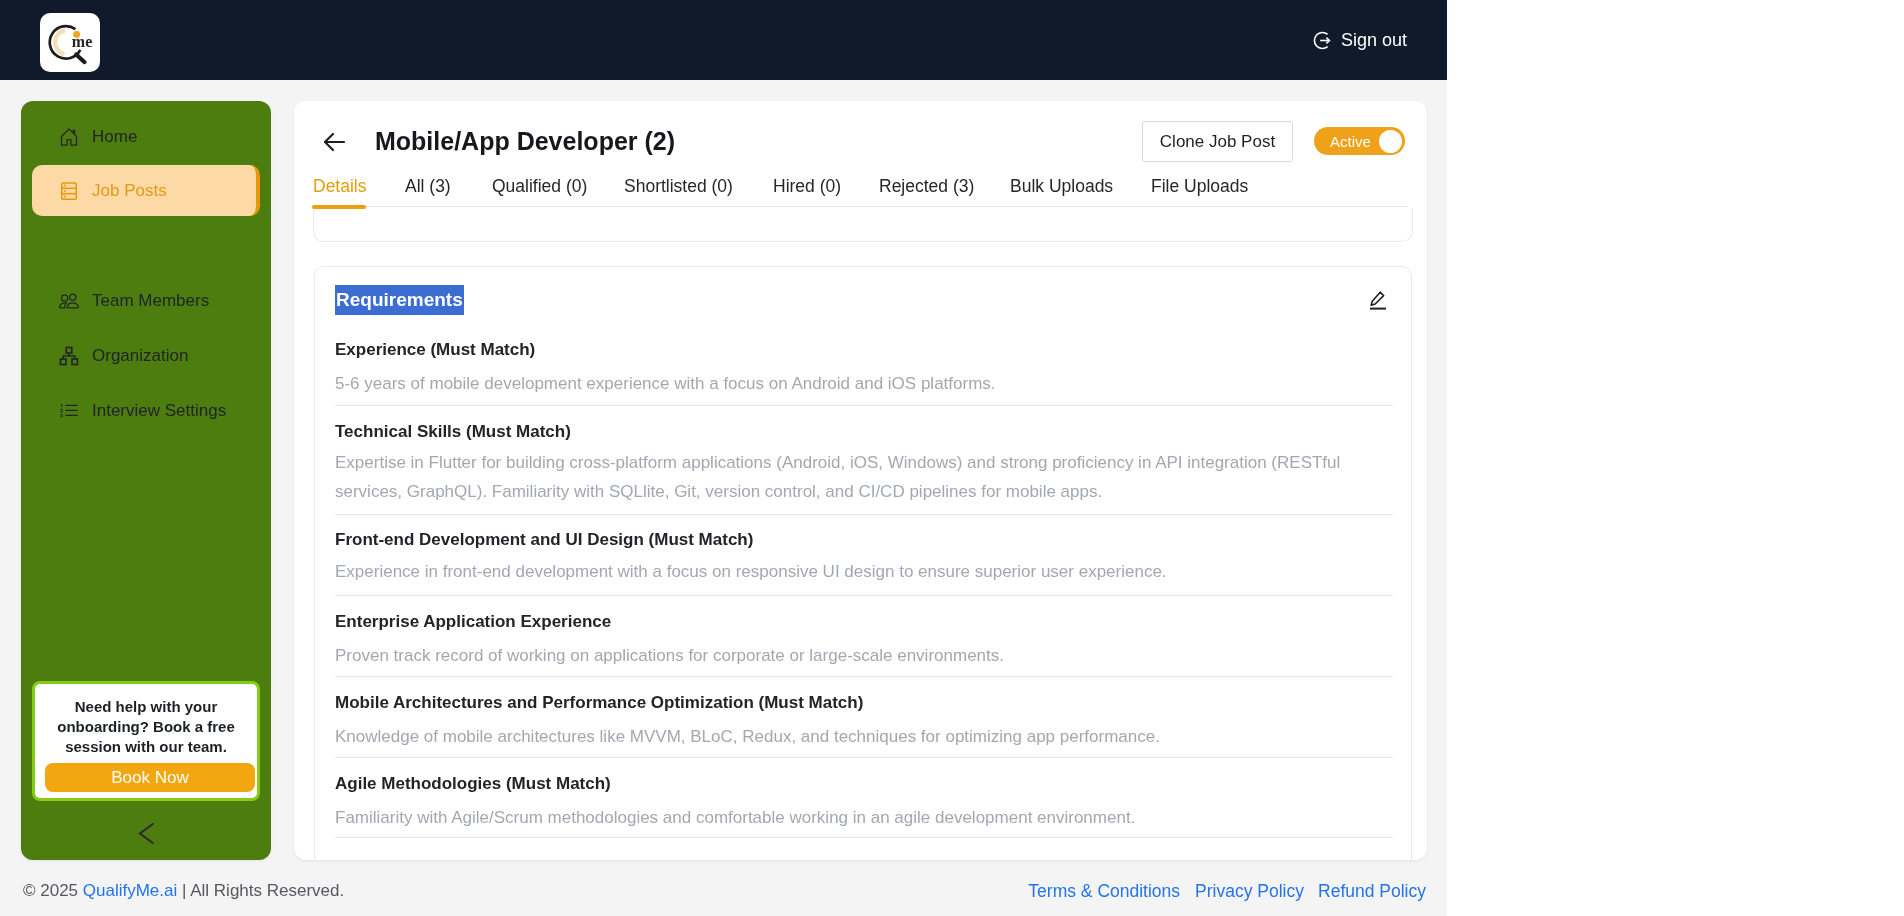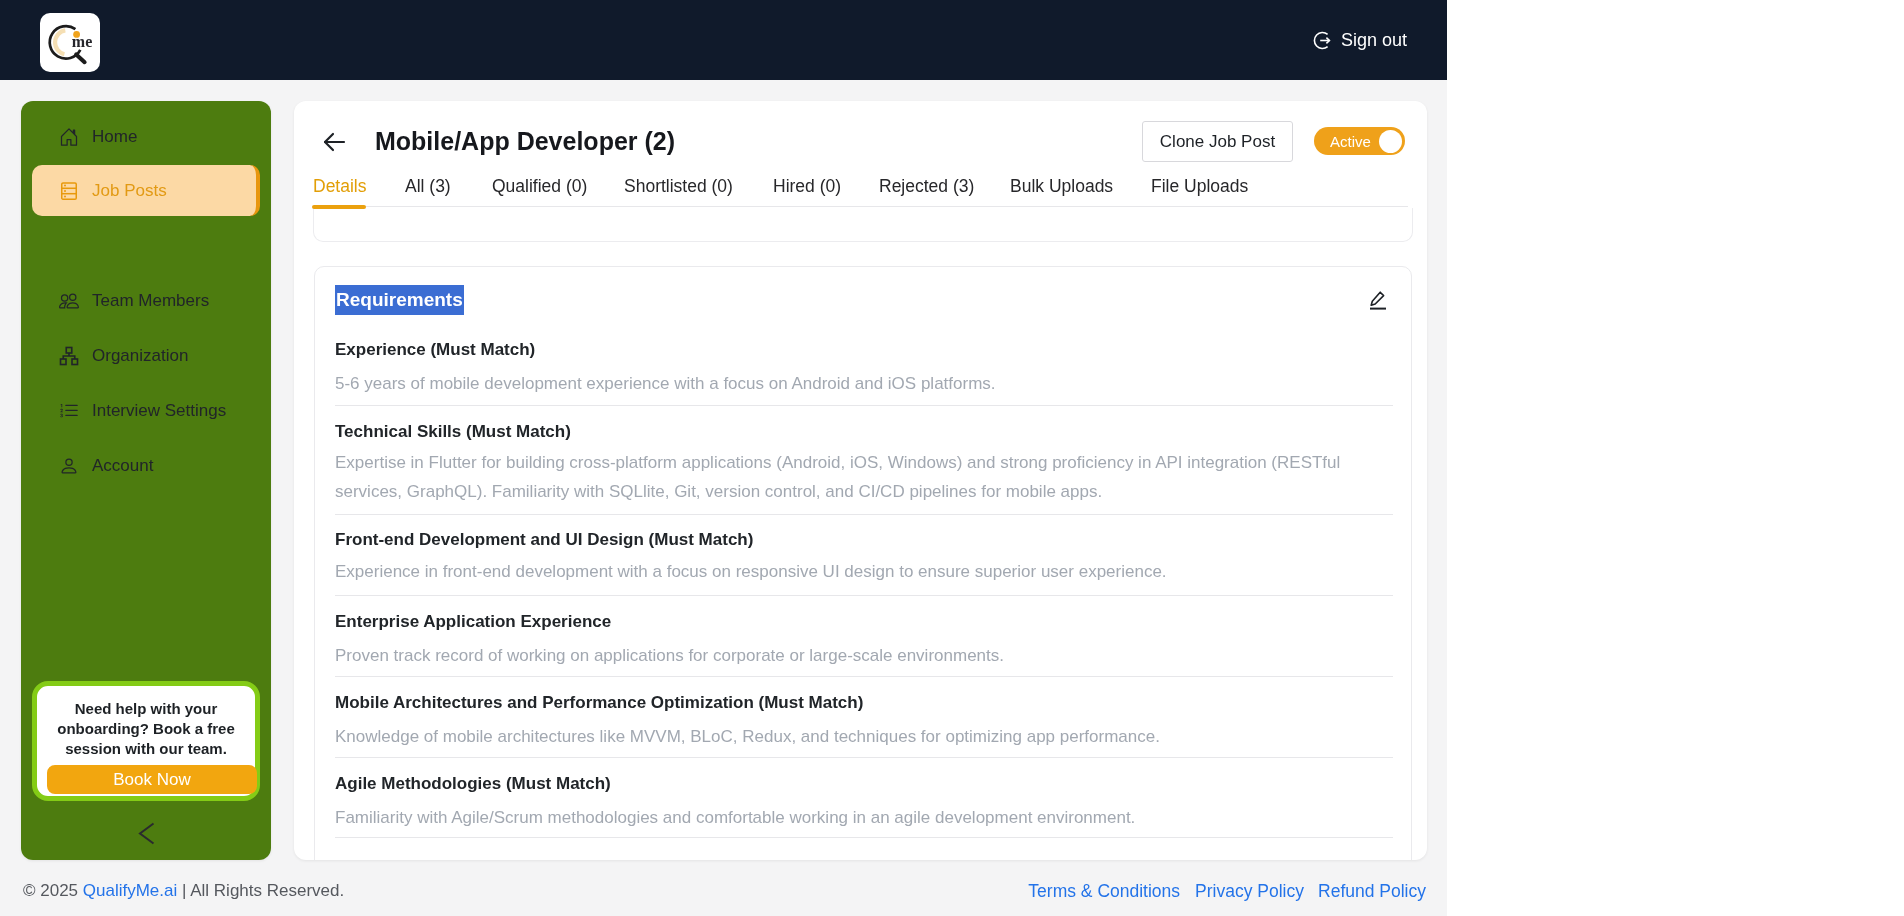--- a/index.html
+++ b/index.html
@@ -6,21 +6,21 @@
 html,body { width:1904px; height:916px; background:#ffffff; font-family:"Liberation Sans", sans-serif; overflow:hidden; }
 .app { position:absolute; left:0; top:0; width:1447px; height:916px; background:#f4f4f5; }
 .nav { position:absolute; left:0; top:0; width:1447px; height:80px; background:#101a2b; }
 .logo { position:absolute; left:40px; top:13px; width:60px; height:59px; background:#fff; border-radius:10px; }
 .signout { position:absolute; right:40px; top:0; height:80px; display:flex; align-items:center; color:#fff; font-size:18px; gap:9px; }
 .sidebar { position:absolute; left:21px; top:101px; width:250px; height:759px; background:#4d7c0f; border-radius:12px; box-shadow:0 1px 3px rgba(0,0,0,0.07); }
 .mi { position:absolute; left:11px; width:228px; height:51px; display:flex; align-items:center; color:#212529; font-size:17px; }
 .mi svg { position:absolute; left:27px; width:20px; height:20px; }
 .mi span { position:absolute; left:60px; }
 .mi.active { background:#fcd9a5; border-radius:10px; color:#e29a14; border-right:4px solid #e8960e; }
-.helpbox { position:absolute; left:11px; top:580px; width:228px; height:120px; border:5px solid #84cc16; border-radius:16px; background:#fff; }
+.helpbox { position:absolute; left:11px; top:580px; width:228px; height:120px; border:3px solid #84cc16; border-radius:8px; background:#fff; }
 .helpbox .txt { margin-top:13px; text-align:center; font-size:15px; font-weight:700; color:#1d2125; line-height:20px; }
 .booknow { position:absolute; left:10px; top:79px; width:210px; height:29px; background:#f2a60f; border-radius:8px; color:#fff; font-size:17px; display:flex; align-items:center; justify-content:center;text-align:center; }
 .collapse { position:absolute; left:0; top:721px; width:250px; text-align:center; }
 .main { position:absolute; left:294px; top:101px; width:1133px; height:759px; background:#fff; border-radius:12px; box-shadow:0 1px 3px rgba(0,0,0,0.07); overflow:hidden; }
 .backarrow { position:absolute; left:27px; top:28px; width:26px; height:26px; }
 .title { position:absolute; left:81px; top:26px; font-size:25px; font-weight:700; color:#16181d; }
 .clonebtn { position:absolute; left:848px; top:20px; width:151px; height:41px; border:1px solid #d8d8dc; border-radius:3px; background:#fff; font-size:17px; display:flex; align-items:center; justify-content:center; color:#1d2126; }
 .toggle { position:absolute; left:1020px; top:26px; width:91px; height:28px; background:#efa11a; border-radius:14px; }
 .toggle .lbl { position:absolute; left:16px; top:0; height:28px; display:flex; align-items:center; color:#fff; font-size:15px; }
 .toggle .knob { position:absolute; right:3px; top:2.5px; width:23px; height:23px; background:#fff; border-radius:50%; }
@@ -98,26 +98,20 @@
         </svg>
         <span>Organization</span>
       </div>
     <div class="mi" style="top:284px;">
         <svg viewBox="0 0 16 16" fill="#212529">
           <path fill-rule="evenodd" d="M5 11.5a.5.5 0 0 1 .5-.5h9a.5.5 0 0 1 0 1h-9a.5.5 0 0 1-.5-.5m0-4a.5.5 0 0 1 .5-.5h9a.5.5 0 0 1 0 1h-9a.5.5 0 0 1-.5-.5m0-4a.5.5 0 0 1 .5-.5h9a.5.5 0 0 1 0 1h-9a.5.5 0 0 1-.5-.5"></path>
           <path d="M1.713 11.865v-.474H2c.217 0 .363-.137.363-.317 0-.185-.158-.31-.361-.31-.223 0-.367.152-.373.31h-.59c.016-.467.373-.787.986-.787.588-.002.954.291.957.703a.595.595 0 0 1-.492.594v.033a.615.615 0 0 1 .569.631c.003.533-.502.8-1.051.8-.656 0-1-.37-1.008-.794h.582c.008.178.186.306.422.309.254 0 .424-.145.422-.35-.002-.195-.155-.348-.414-.348h-.3zm-.004-4.699h-.604v-.035c0-.408.295-.844.958-.844.583 0 .96.326.96.756 0 .389-.257.617-.476.848l-.537.572v.03h1.054V9H1.143v-.395l.957-.99c.138-.142.293-.304.293-.508 0-.18-.147-.32-.342-.32a.33.33 0 0 0-.342.338zM2.564 5h-.635V2.924h-.031l-.598.42v-.567l.629-.443h.635z"></path>
         </svg>
         <span>Interview Settings</span>
       </div>
-    <div class="mi" style="top:339px;">
-        <svg viewBox="0 0 16 16" fill="#212529">
-          <path d="M8 8a3 3 0 1 0 0-6 3 3 0 0 0 0 6m2-3a2 2 0 1 1-4 0 2 2 0 0 1 4 0m4 8c0 1-1 1-1 1H3s-1 0-1-1 1-4 6-4 6 3 6 4m-1-.004c-.001-.246-.154-.986-.832-1.664C11.516 10.68 10.289 10 8 10s-3.516.68-4.168 1.332c-.678.678-.83 1.418-.832 1.664z"></path>
-        </svg>
-        <span>Account</span>
-      </div>
     <div class="helpbox">
       <div class="txt">Need help with your<br>onboarding? Book a free<br>session with our team.</div>
       <div class="booknow">Book Now</div>
     </div>
     <div class="collapse"><svg width="19" height="23" viewBox="0 0 19 23" fill="none" stroke="#2a2a2e" stroke-width="2">
           <path d="M 16.5 1.5 L 3 11.5 L 16.5 21.5"></path>
         </svg></div>
   </div>
 
   <div class="main">

